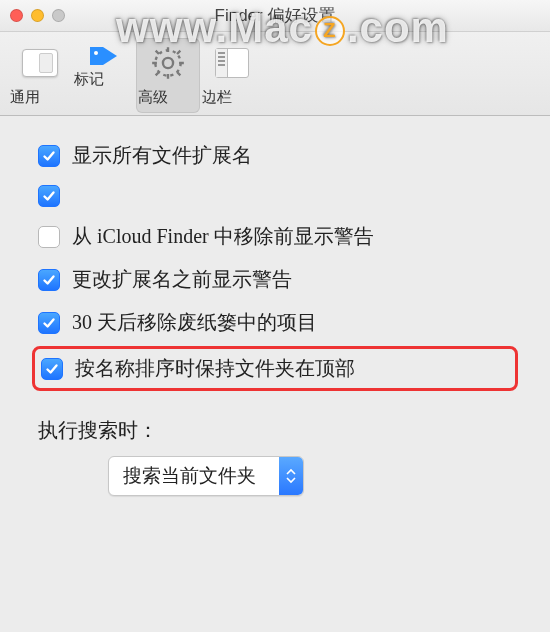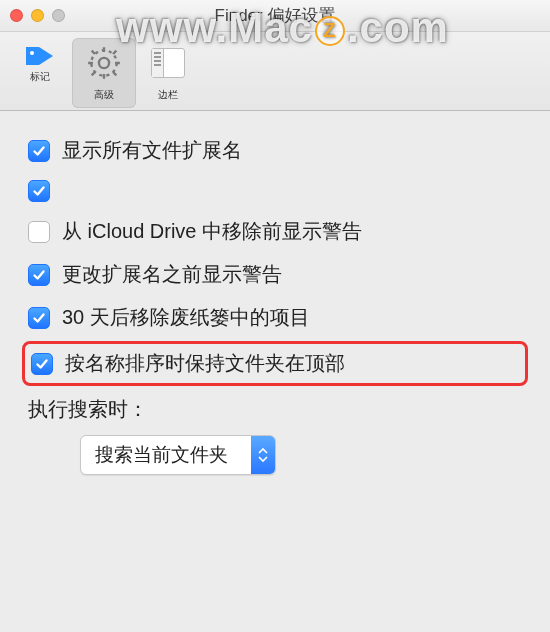--- a/index.html
+++ b/index.html
@@ -28,66 +28,71 @@
   .title { position:absolute; left:0; right:0; text-align:center; font-size:17px; color:#444;}
   .toolbar {
     background: linear-gradient(#f0f0f0,#e6e6e6);
     border-bottom:1px solid #bcbcbc;
     display:flex;
     padding: 6px 8px 2px;
     gap: 0;
   }
   .tool {
     width:64px;
-    text-align:center;
-    font-size:10px;
+    font-size:15px;
     color:#333;
     padding:4px 2px 6px;
     border-radius:6px;
     cursor:pointer;
   }
   .tool.selected{ background:#d6d6d6; box-shadow: inset 0 0 0 1px rgba(0,0,0,.08);}
   .ticon{ width:42px; height:42px; margin:0 auto 4px; display:flex; align-items:center; justify-content:center;}
   
   .switch{width:36px;height:28px;border:1px solid #bbb;border-radius:4px;background:#fff;position:relative;box-shadow:0 1px 2px rgba(0,0,0,.15)}
   .switch::after{content:"";position:absolute;right:4px;top:3px;bottom:3px;width:12px;background:#eee;border:1px solid #ccc;border-radius:2px}
   .tag{width:34px;height:24px;position:relative}
   .tag svg{width:100%;height:100%}
   .sidebaricon{width:34px;height:30px;border:1px solid #bbb;background:#fff;border-radius:3px;display:flex}
   .sidebaricon .l{width:12px;border-right:1px solid #bbb;background:#f0f0f0;display:flex;flex-direction:column;gap:2px;padding:3px 2px}
   .sidebaricon .l span{height:2px;background:#999;display:block}
   .gear{color:#7a7a7a}
-  .content{ padding: 26px 28px 20px; font-size:20px; color:#222;}
+  .content{ padding: 26px 38px 20px; font-size:20px; color:#222;font-family:Liberation Serif, serif;}
   .opt{ display:flex; align-items:center; gap:12px; margin-bottom:16px;}
   .chk{width:22px;height:22px;border-radius:5px;border:1px solid #b8b8b8;background:#fff;display:flex;align-items:center;justify-content:center;flex-shrink:0}
   .chk.on{background:linear-gradient(#4aa7ff,#1e74ff);border-color:#1e74ff}
   .chk.on svg{stroke:#fff}
-  .highlight-row{border:3px solid #e33; border-radius:8px; padding:6px 6px; margin:-6px -6px 10px;}
+  .highlight-row{border:3px solid #e33; border-radius:8px; padding:6px 6px; margin:-6px -6px 26px;}
   .section-label{margin-top:8px;margin-bottom:12px;}
-  .select-wrap{margin-left:52px;display:inline-flex;align-items:stretch;border:1px solid #c7c7c7;border-radius:6px;background:#fff;overflow:hidden;box-shadow:0 1px 1px rgba(0,0,0,.08)}
+  .select-wrap{margin-left:70px;display:inline-flex;align-items:stretch;border:1px solid #c7c7c7;border-radius:6px;background:#fff;overflow:hidden;box-shadow:0 1px 1px rgba(0,0,0,.08)}
   .select-val{padding:6px 14px;font-size:19px;min-width:170px}
   .select-arrows{width:24px;background:linear-gradient(#5aa9ff,#2a78ff);display:flex;flex-direction:column;color:#fff;align-items:center;justify-content:center;gap:0}
   .select-arrows svg{width:10px;height:8px}
   .watermark{position:absolute;left:15px;right:0;top:4px;text-align:center;font-size:42px;font-weight:700;color:rgba(255,255,255,.85);letter-spacing:1px;pointer-events:none;
     text-shadow:0 0 6px rgba(0,0,0,.35), -1px -1px 2px rgba(0,0,0,.3), 1px 1px 2px rgba(0,0,0,.3);}
   .watermark .z{display:inline-flex;width:30px;height:30px;border:2px solid #f5a623;border-radius:50%;color:#f5a623;align-items:center;justify-content:center;font-size:20px;vertical-align:middle;background:rgba(255,255,255,.7);margin:0 2px}
 </style>
 </head>
 <body>
 
 <div class="titlebar">
   <div class="traffic">
     <div class="tbtn close"></div>
     <div class="tbtn min"></div>
     <div class="tbtn max"></div>
   </div>
   <div class="title">Finder 偏好设置</div>
 </div>
 
 <div class="toolbar">
+  <div class="tool">
+    <div class="ticon">
+        <div class="switch"></div>
+      </div>
+    <div>通用</div>
+  </div>
   <div class="tool">
     <div class="ticon tag">
       <svg viewBox="0 0 34 24">
           <path d="M3 5 L16 5 L30 14 L16 23 L3 23 Z" fill="#2a8fff"></path>
           <circle cx="9" cy="11" r="2" fill="#fff"></circle>
         </svg>
     </div>
     <div>标记</div>
   </div>
   <div class="tool selected">
@@ -127,21 +132,21 @@
       </div>
       <div class="opt">
         <div class="chk on">
           <svg width="14" height="14" viewBox="0 0 14 14" fill="none" stroke-width="2.4" stroke-linecap="round" stroke-linejoin="round">
             <path d="M2.5 7.5 L5.6 10.5 L11.5 3.5"></path>
           </svg>
         </div>
       </div>
       <div class="opt">
         <div class="chk"></div>
-        <div>从 iCloud Drive 中移除前显示警告</div>
+        <div>从 iCloud Finder 中移除前显示警告</div>
       </div>
       <div class="opt">
         <div class="chk on">
           <svg width="14" height="14" viewBox="0 0 14 14" fill="none" stroke-width="2.4" stroke-linecap="round" stroke-linejoin="round">
             <path d="M2.5 7.5 L5.6 10.5 L11.5 3.5"></path>
           </svg>
         </div>
         <div>更改扩展名之前显示警告</div>
       </div>
       <div class="opt">

